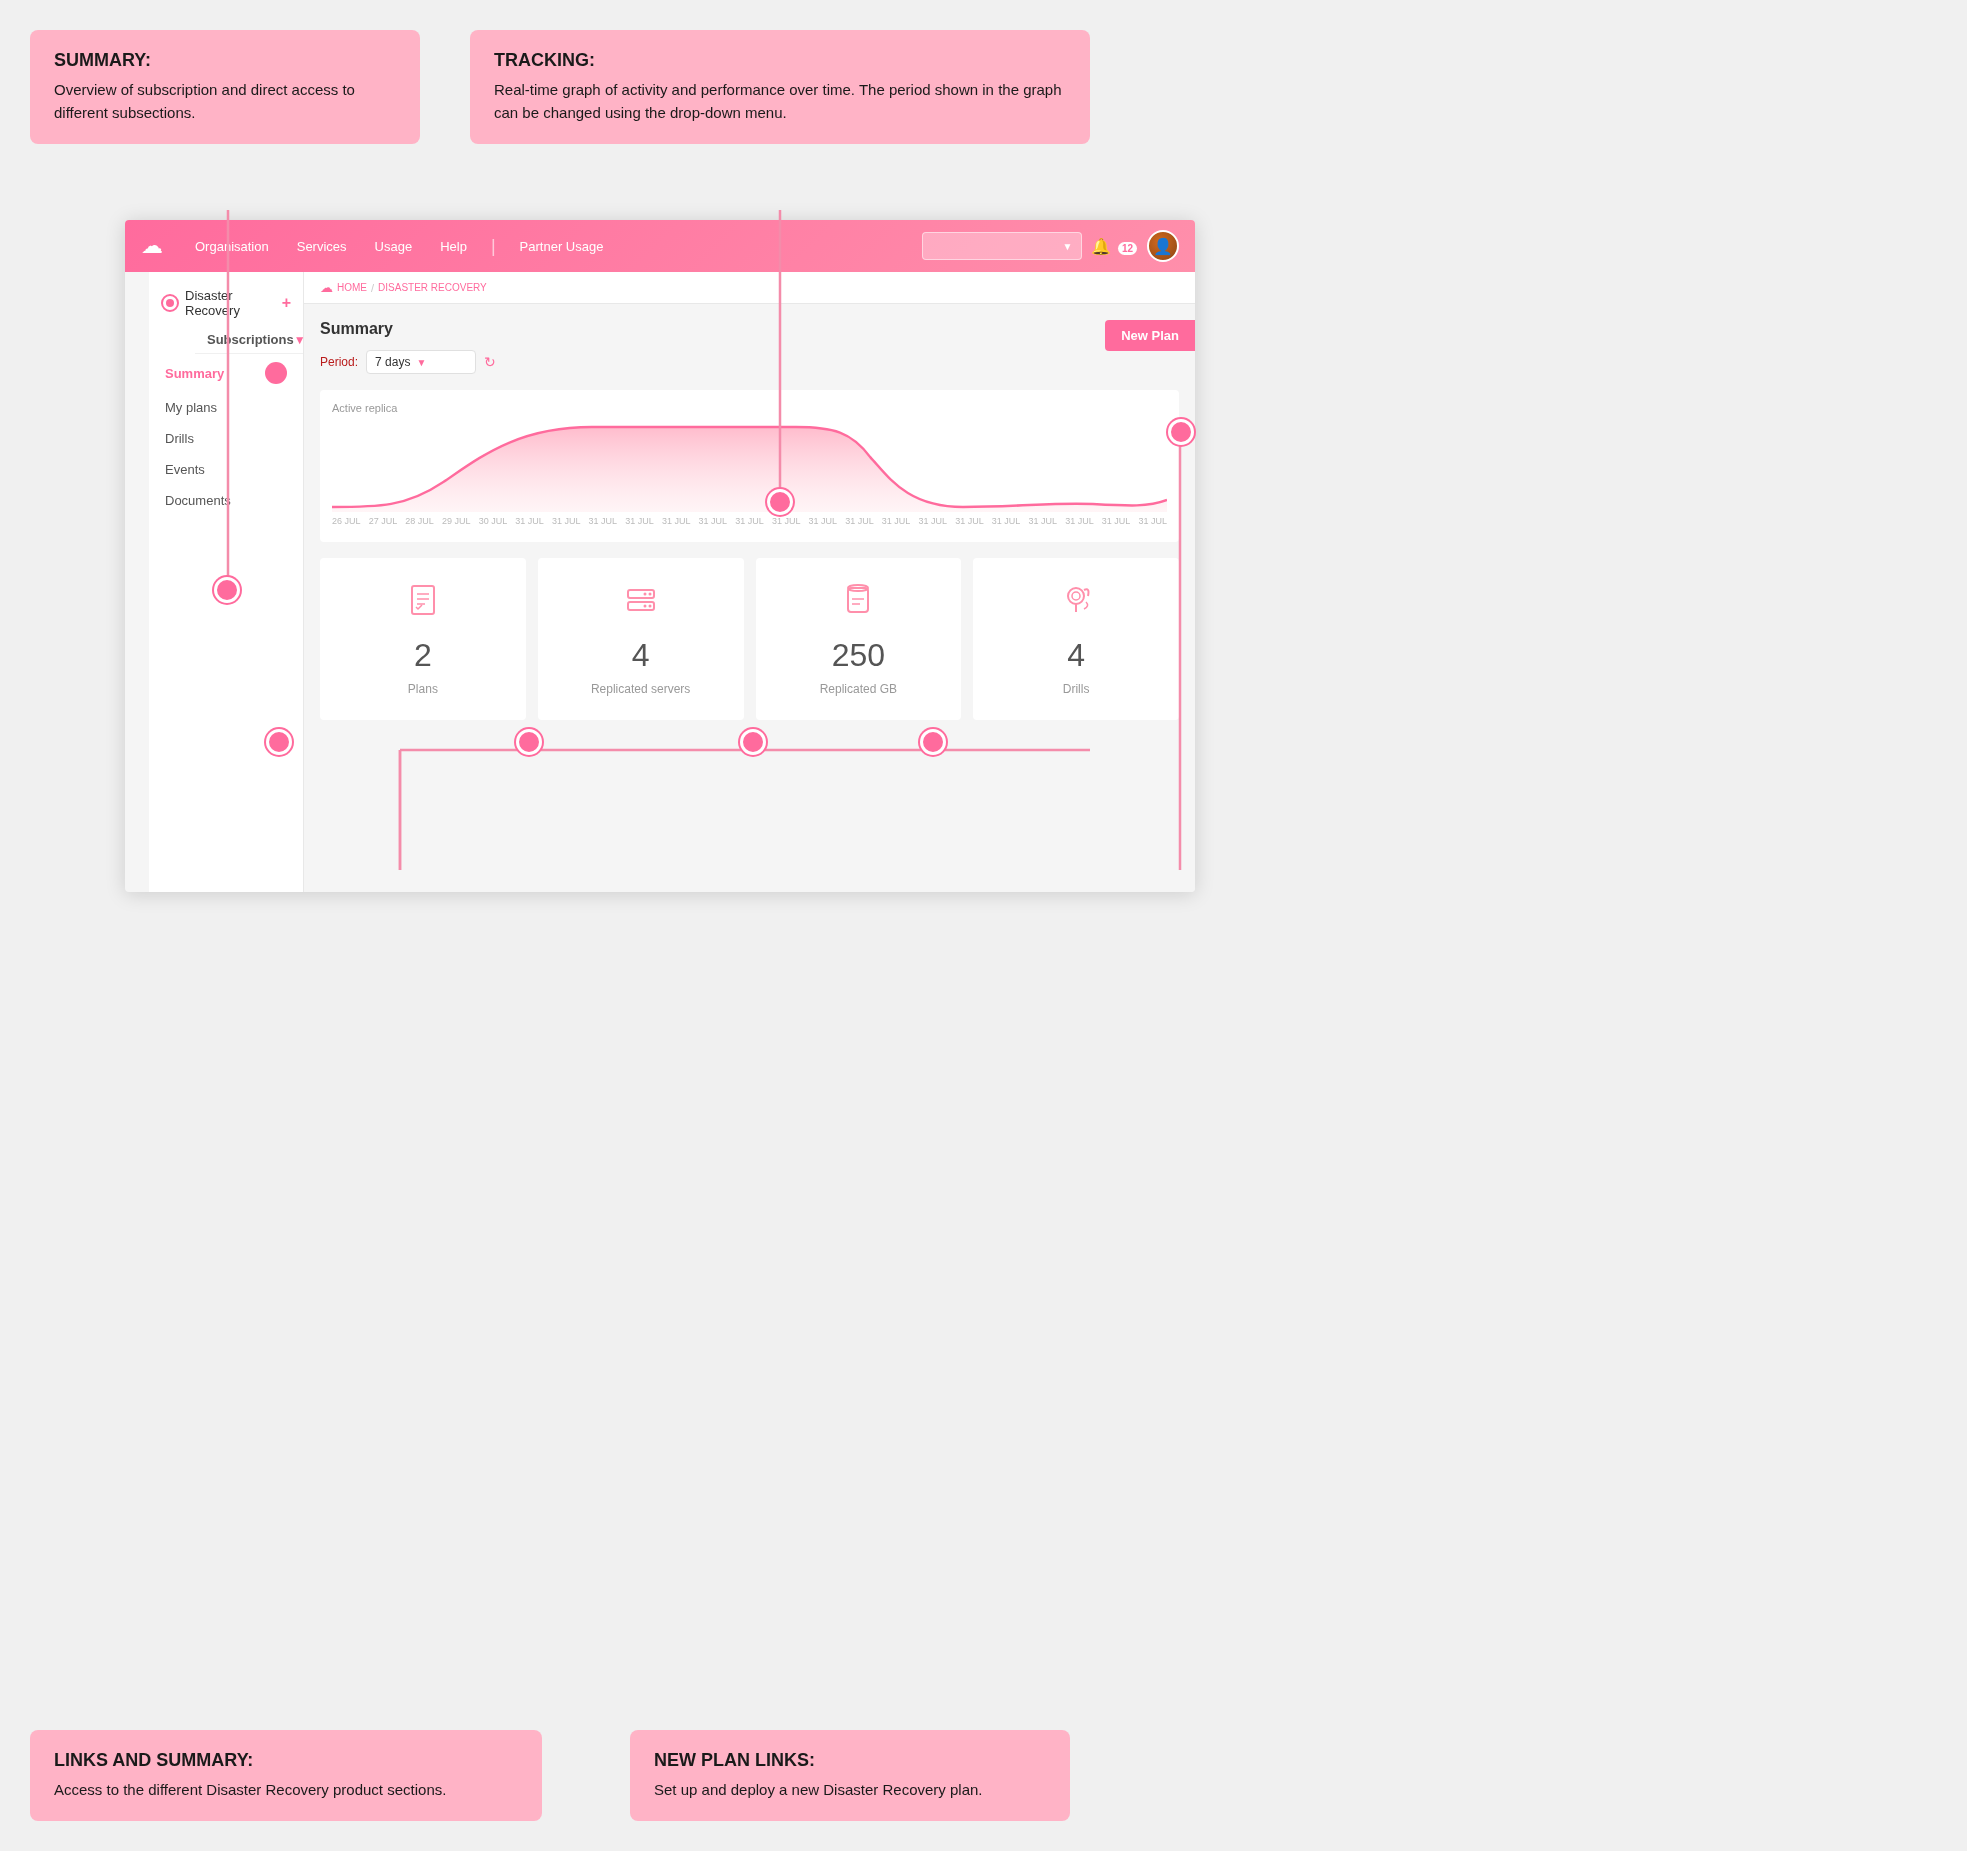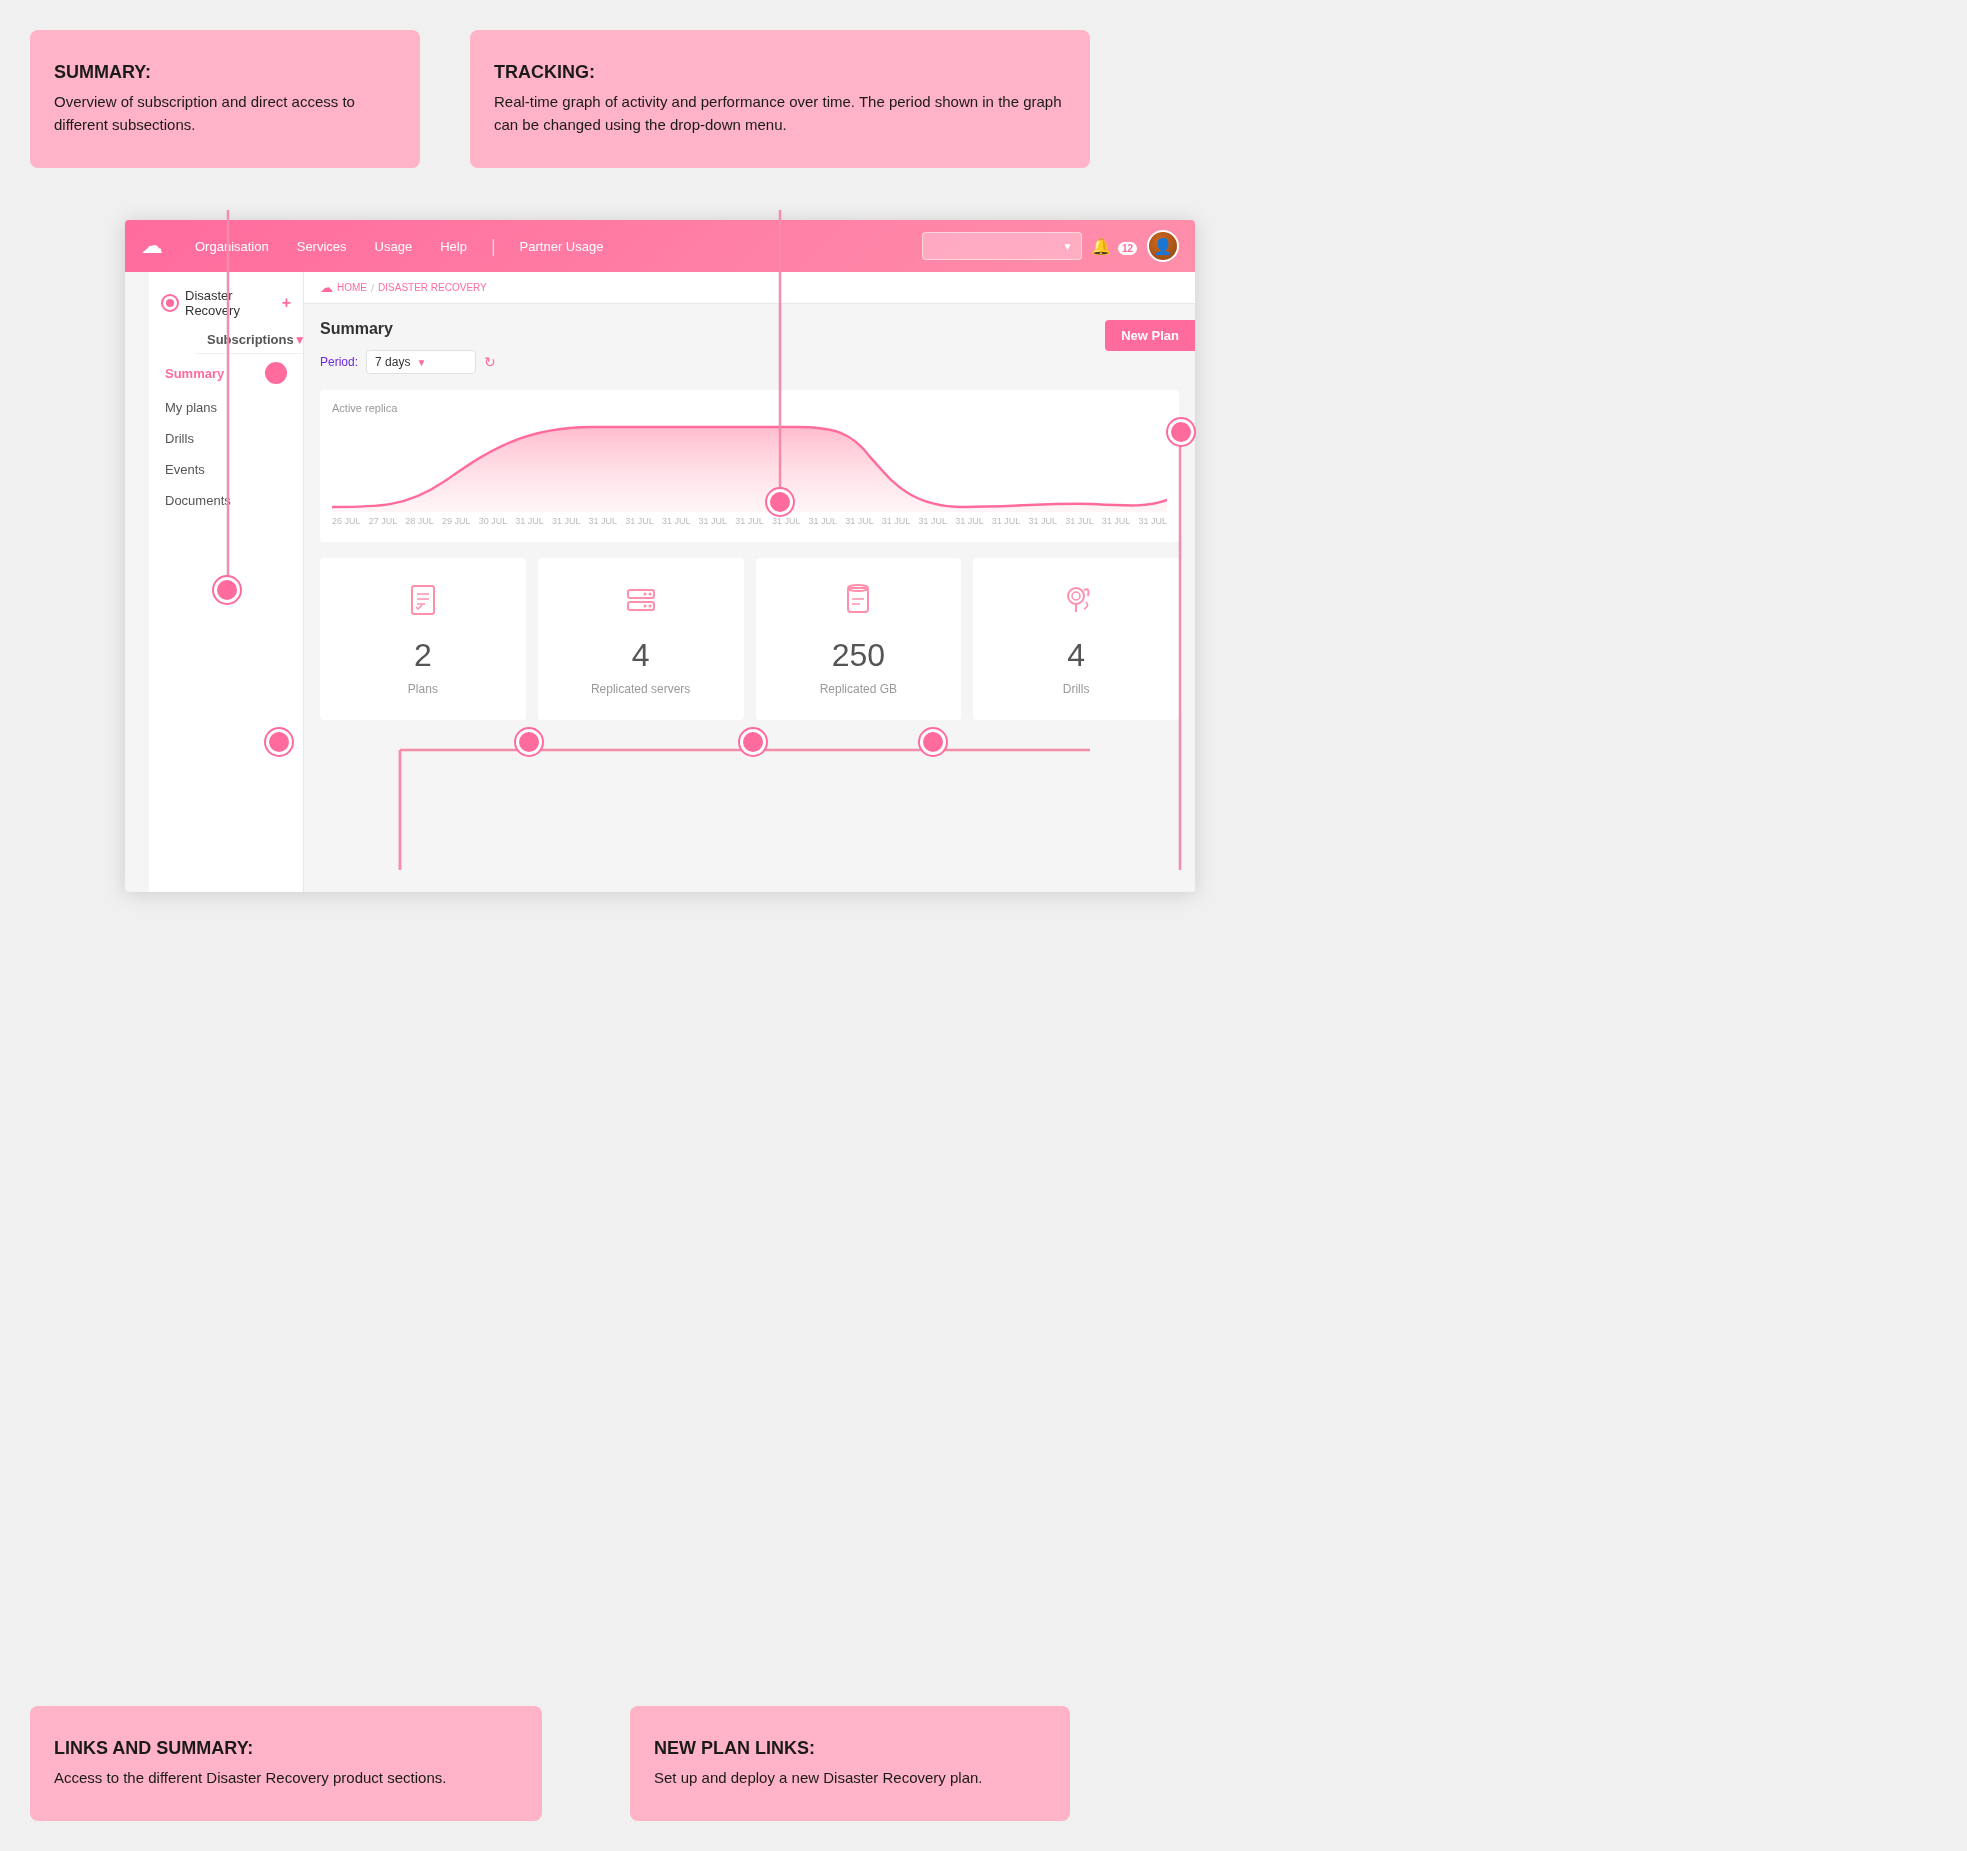--- a/index.html
+++ b/index.html
@@ -8,21 +8,21 @@
       background: #f0f0f0;
       width: 1967px;
       min-height: 1851px;
       position: relative;
     }
 
     
     .tooltip-box {
       background: #ffb3c6;
       border-radius: 8px;
-      padding: 32px 24px;
+      padding: 20px 24px;
       position: absolute;
     }
     .tooltip-box h3 {
       font-size: 18px;
       font-weight: 800;
       color: #1a1a1a;
       margin-bottom: 8px;
     }
     .tooltip-box p {
       font-size: 15px;
@@ -247,21 +247,21 @@
       margin-bottom: 12px;
     }
     .period-row {
       display: flex;
       align-items: center;
       gap: 8px;
       margin-bottom: 16px;
     }
     .period-label {
       font-size: 12px;
-      color: #6d28d9;
+      color: #b91c1c;
     }
     .period-select {
       background: white;
       border: 1px solid #e0e0e0;
       border-radius: 4px;
       padding: 4px 8px;
       font-size: 12px;
       color: #333;
       display: flex;
       align-items: center;

